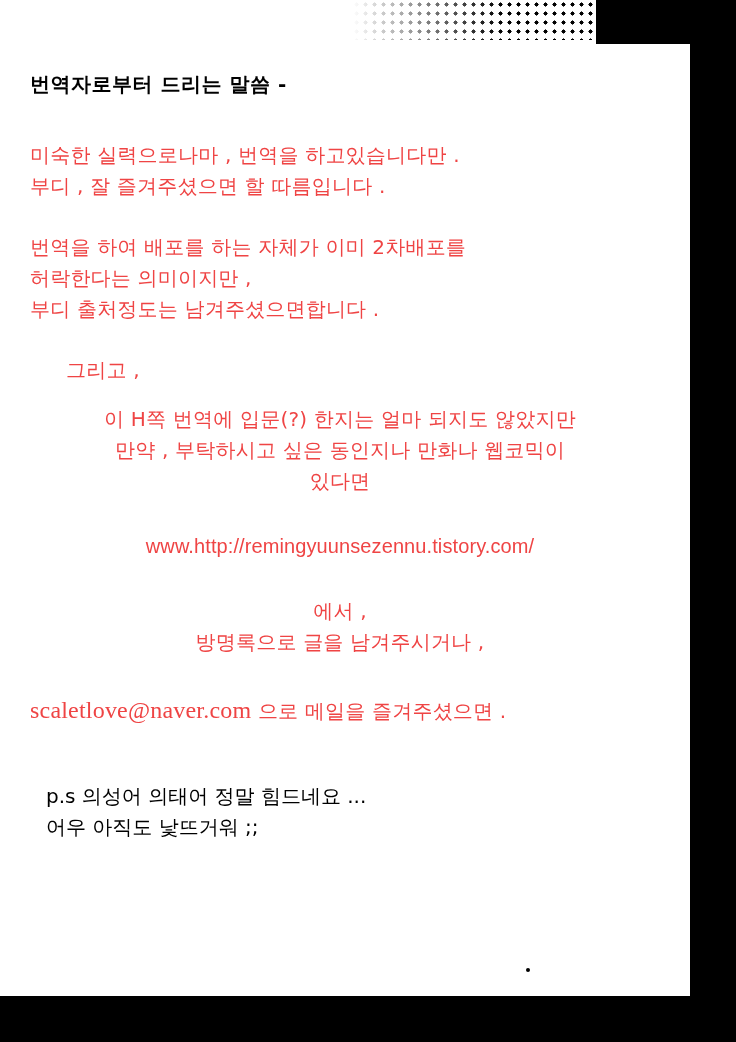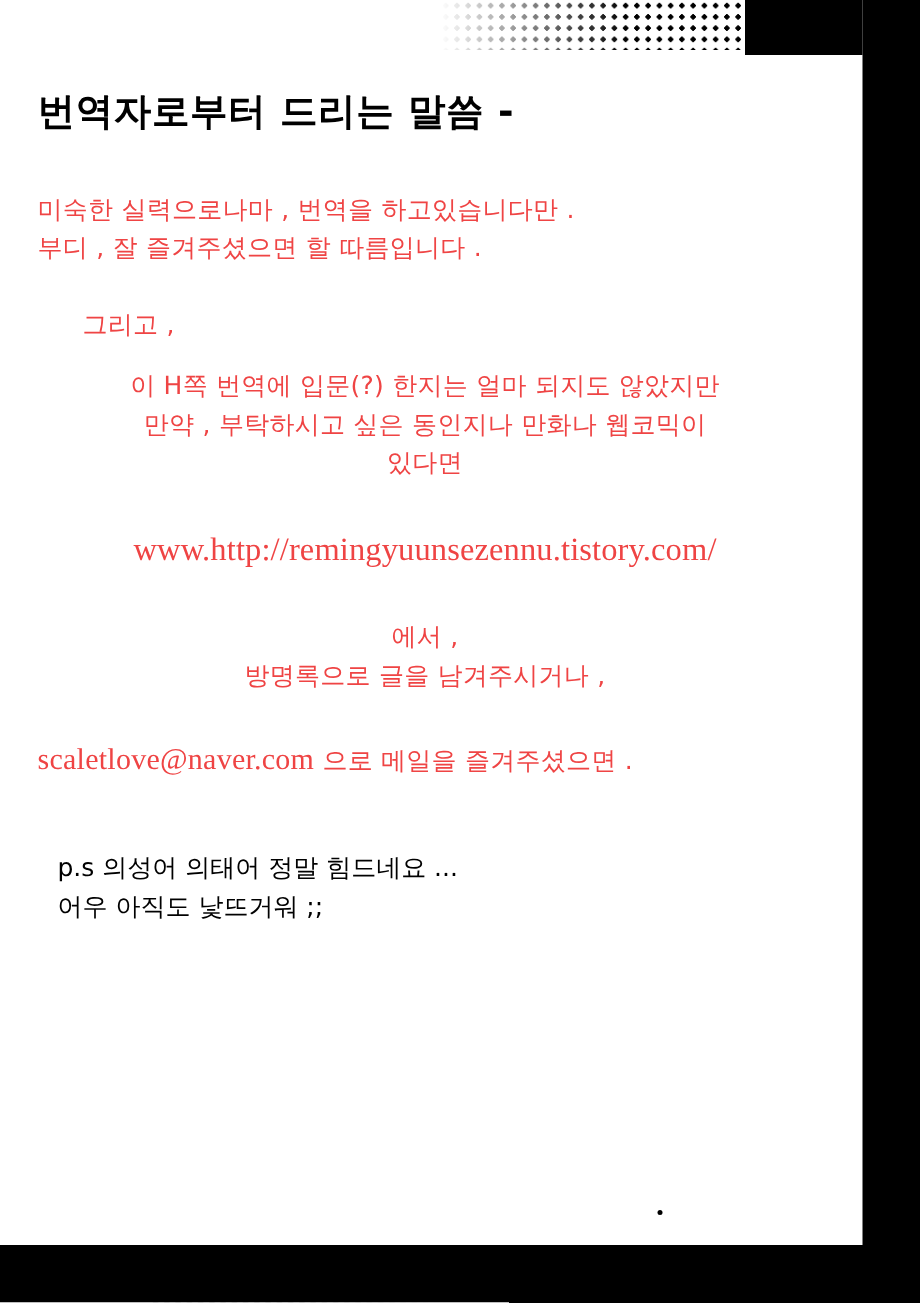--- a/index.html
+++ b/index.html
@@ -82,40 +82,40 @@
   #content {
     position: absolute;
     left: 30px;
     top: 72px;
     width: 620px;
   }
 
   .doc-title {
     font-family: "DejaVu Sans", sans-serif;
     font-weight: bold;
-    font-size: 30px;
+    font-size: 20px;
     letter-spacing: 0.5px;
     color: #000000;
     margin: 0 0 44px 0;
     line-height: 1.2;
   }
 
   .para {
     font-family: "DejaVu Sans", sans-serif;
     font-size: 20px;
     line-height: 1.55;
     color: #ef4444;
     margin: 0 0 30px 0;
     white-space: pre-line;
     letter-spacing: 0.2px;
   }
 
   .para.serifline {
-    font-family: Liberation Serif, serif;
-    font-size: 26px;
+    font-family: Liberation Sans, sans-serif;
+    font-size: 20px;
     letter-spacing: 0.1px;
   }
 
   .para.mixed {
     font-family: "DejaVu Sans", sans-serif;
   }
   .para.mixed .mono-ish {
     font-family: "Liberation Serif", "DejaVu Serif", serif;
     font-size: 24px;
   }
@@ -158,20 +158,23 @@
 
   <div class="stray-dot"></div>
 
   <div id="content">
 
     <h1 class="doc-title">번역자로부터 드리는 말씀 -</h1>
 
     <p class="para">미숙한 실력으로나마 , 번역을 하고있습니다만 .
 부디 , 잘 즐겨주셨으면 할 따름입니다 .</p>
 
+    <p class="para">번역을 하여 배포를 하는 자체가 이미 2차배포를
+허락한다는 의미이지만 ,
+부디 출처정도는 남겨주셨으면합니다 .</p>
 
     <p class="para gap-sm">그리고 ,</p>
 
     <p class="para gap-md">이 H쪽 번역에 입문(?) 한지는 얼마 되지도 않았지만
 만약 , 부탁하시고 싶은 동인지나 만화나 웹코믹이
 있다면</p>
 
     <p class="para serifline gap-md">www.http://remingyuunsezennu.tistory.com/</p>
 
     <p class="para gap-md">에서 ,

